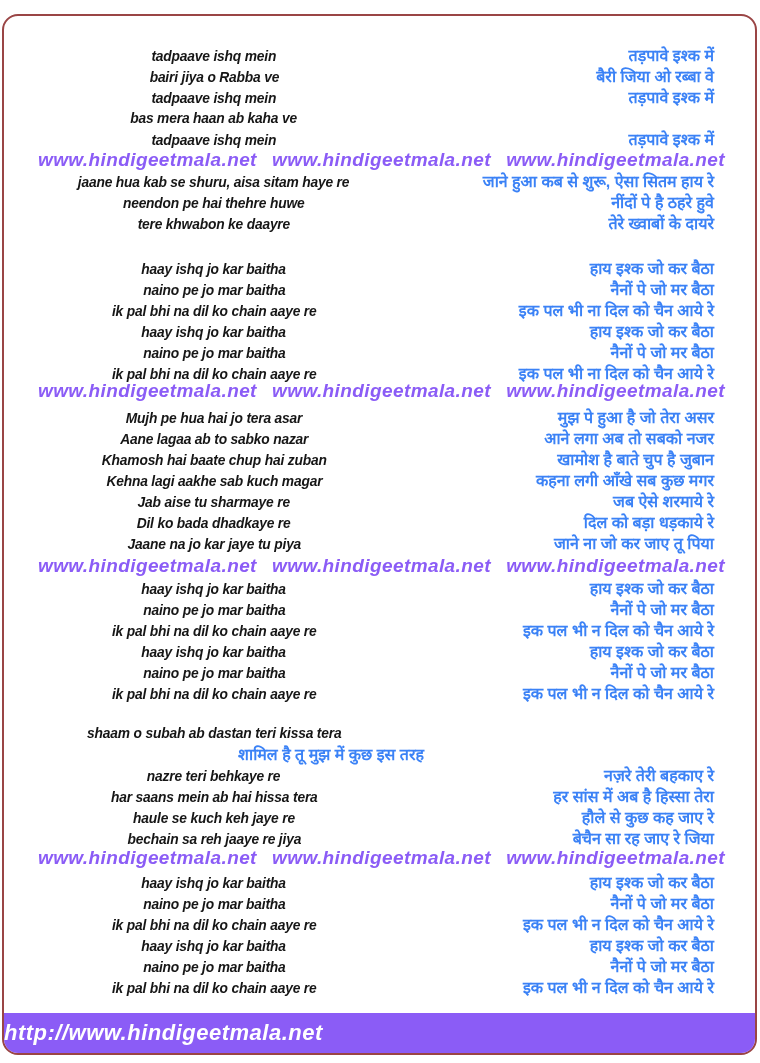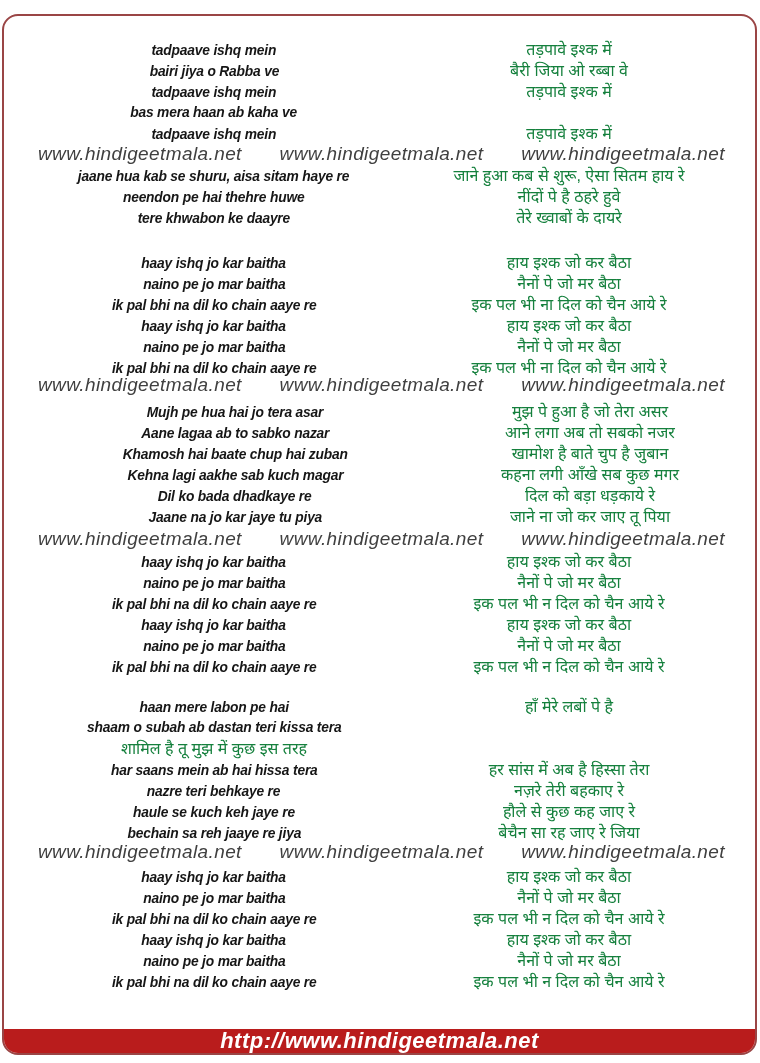--- a/index.html
+++ b/index.html
@@ -5,41 +5,41 @@
   html,body{margin:0;padding:0;}
   body{
     width:760px;height:1063px;position:relative;background:#ffffff;
     font-family:"Liberation Sans", sans-serif;overflow:hidden;
   }
   .frame{
     position:absolute;top:14px;left:2px;right:3px;bottom:8px;
     border:2px solid #9a4545;border-radius:16px;background:#ffffff;
     overflow:hidden;
   }
-  .content{position:absolute;top:4px;left:0;right:0;padding-top:18px;}
+  .content{position:absolute;top:10px;left:0;right:0;padding-top:18px;}
   .row{height:21px;display:grid;grid-template-columns:420px 290px;align-items:center;}
   .roman{text-align:center;font-style:italic;font-weight:bold;font-size:15px;color:#161616;white-space:nowrap;}
   .roman > span{display:inline-block;transform:scaleX(0.92);letter-spacing:-0.2px;}
-  .hindi{text-align:center;font-size:16px;color:#15803d;white-space:nowrap;}
+  .hindi{text-align:right;font-size:16px;color:#3b82f6;white-space:nowrap;font-weight:bold;}
   .wm{
     height:21px;display:flex;justify-content:space-between;align-items:center;
-    padding:0 30px 0 34px;font-style:italic;font-weight:normal;font-size:19px;
-    color:#404040;letter-spacing:0.4px;white-space:nowrap;
+    padding:0 30px 0 34px;font-style:italic;font-weight:bold;font-size:19px;
+    color:#8b5cf6;letter-spacing:0.4px;white-space:nowrap;
   }
   #s3{margin-top:24px;}
   #wm2{margin-top:-3px;}
-  #s4{margin-top:5px;margin-left:21px;}
+  #s4{margin-top:5px;}
   #wm3{margin-top:2px;}
   #s5{margin-top:1px;}
   #s6{margin-top:19px;}
   #wm4{margin-top:-1px;}
   #s7{margin-top:3px;}
   .footer-bar{
-    position:absolute;left:0;right:0;bottom:0;height:24px;background:#b91c1c;
-    display:flex;align-items:center;justify-content:center;
+    position:absolute;left:0;right:0;bottom:0;height:40px;background:#8b5cf6;
+    display:flex;align-items:center;justify-content:flex-start;
   }
   .footer-bar span{
     color:#ffffff;font-style:italic;font-weight:bold;font-size:22px;letter-spacing:0.5px;
   }
 </style>
 </head>
 <body>
 
 <div class="frame">
   <div class="content">
@@ -131,20 +131,24 @@
       </div>
       <div class="row">
         <div class="roman"><span>Khamosh hai baate chup hai zuban</span></div>
         <div class="hindi">खामोश है बाते चुप है जुबान</div>
       </div>
       <div class="row">
         <div class="roman"><span>Kehna lagi aakhe sab kuch magar</span></div>
         <div class="hindi">कहना लगी आँखे सब कुछ मगर</div>
       </div>
       <div class="row">
+        <div class="roman"><span>Jab aise tu sharmaye re</span></div>
+        <div class="hindi">जब ऐसे शरमाये रे</div>
+      </div>
+      <div class="row">
         <div class="roman"><span>Dil ko bada dhadkaye re</span></div>
         <div class="hindi">दिल को बड़ा धड़काये रे</div>
       </div>
       <div class="row">
         <div class="roman"><span>Jaane na jo kar jaye tu piya</span></div>
         <div class="hindi">जाने ना जो कर जाए तू पिया</div>
       </div>
     </div>
 
     <div id="wm3" class="wm">
@@ -175,36 +179,32 @@
         <div class="hindi">नैनों पे जो मर बैठा</div>
       </div>
       <div class="row">
         <div class="roman"><span>ik pal bhi na dil ko chain aaye re</span></div>
         <div class="hindi">इक पल भी न दिल को चैन आये रे</div>
       </div>
     </div>
 
     <div id="s6" class="stanza">
       <div class="row">
-        <div class="roman"><span>haan mere labon pe hai</span></div>
-        <div class="hindi">हाँ मेरे लबों पे है</div>
-      </div>
-      <div class="row">
         <div class="roman"><span>shaam o subah ab dastan teri kissa tera</span></div>
       </div>
       <div class="row">
         <div class="hindi">शामिल है तू मुझ में कुछ इस तरह</div>
+      </div>
+      <div class="row">
+        <div class="roman"><span>nazre teri behkaye re</span></div>
+        <div class="hindi">नज़रे तेरी बहकाए रे</div>
       </div>
       <div class="row">
         <div class="roman"><span>har saans mein ab hai hissa tera</span></div>
         <div class="hindi">हर सांस में अब है हिस्सा तेरा</div>
-      </div>
-      <div class="row">
-        <div class="roman"><span>nazre teri behkaye re</span></div>
-        <div class="hindi">नज़रे तेरी बहकाए रे</div>
       </div>
       <div class="row">
         <div class="roman"><span>haule se kuch keh jaye re</span></div>
         <div class="hindi">हौले से कुछ कह जाए रे</div>
       </div>
       <div class="row">
         <div class="roman"><span>bechain sa reh jaaye re jiya</span></div>
         <div class="hindi">बेचैन सा रह जाए रे जिया</div>
       </div>
     </div>

